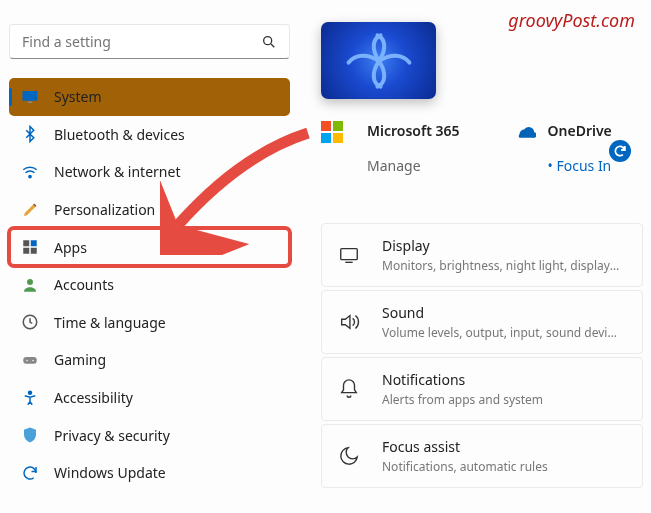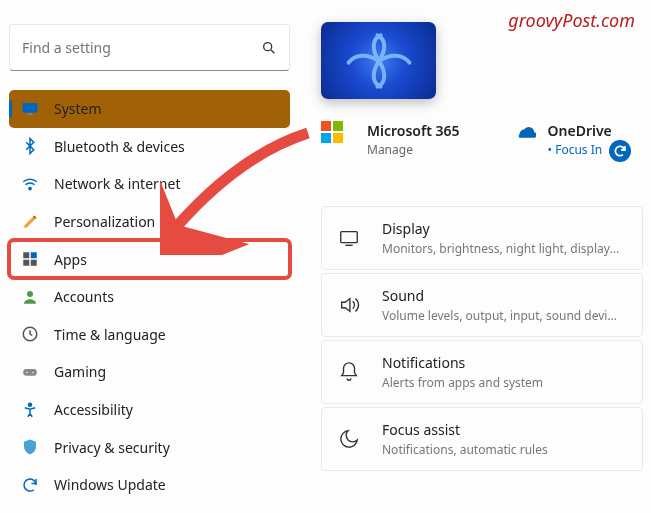--- a/index.html
+++ b/index.html
@@ -1,21 +1,21 @@
 <!DOCTYPE html>
 <html><head>
 <meta charset="utf-8">
 <style>
   * { box-sizing: border-box; margin: 0; padding: 0; font-family: "Segoe UI", system-ui, sans-serif; }
   body { width: 651px; height: 513px; background: #fdfdfd; position: relative; overflow: hidden; }
   .watermark { position: absolute; top: 8px; right: 16px; font-size: 18px; color: #b91c1c; font-style: italic; z-index: 10; }
 
   
   .sidebar { position: absolute; left: 9px; top: 24px; width: 281px; }
-  .search-wrap { height: 47px; background: #fff; border: 1px solid #e7e7e7; border-bottom: 1px solid #888; border-radius: 4px; display: flex; align-items: center; padding: 0 12px; }
+  .search-wrap { height: 35px; background: #fff; border: 1px solid #e7e7e7; border-bottom: 1px solid #888; border-radius: 4px; display: flex; align-items: center; padding: 0 12px; }
   .search-wrap input { flex: 1; border: none; outline: none; font-size: 14px; background: none; color: #666; }
   .search-wrap .mag { width: 16px; height: 16px; color: #333; }
 
   .nav { margin-top: 19px; }
   .nav-item { height: 37.6px; border-radius: 5px; display: flex; align-items: center; padding-left: 12px; gap: 15px; font-size: 14px; color: #222; cursor: pointer; position: relative; }
   .nav-item.active { background: #a16207; }
   .nav-item.active::before { content: ""; position: absolute; left: 0; top: 10px; bottom: 10px; width: 3px; border-radius: 2px; background: #0067c0; }
   .nav-item .ic { width: 18px; height: 18px; display: flex; align-items: center; justify-content: center; }
   .nav-item.highlighted { outline: 4px solid #e54b41; outline-offset: -2px; border-radius: 5px; }
 
@@ -23,21 +23,21 @@
   .main { position: absolute; left: 321px; top: 22px; right: 0; }
   .hero { width: 115px; height: 77px; border-radius: 7px; background: radial-gradient(circle at 50% 50%, #3b7ef0 0%, #1a4ad0 40%, #0a2b90 100%); box-shadow: 0 4px 12px rgba(0,0,0,0.25); display:flex; align-items:center; justify-content:center; }
   .hero svg { width: 80px; height: 60px; }
 
   .acct-row { margin-top: 22px; display: flex; align-items: flex-start; gap: 54px; }
   .m365 { display: flex; gap: 24px; align-items: flex-start; }
   .m365-logo { width: 22px; height: 22px; display: grid; grid-template: 1fr 1fr / 1fr 1fr; gap: 2px; }
   .m365-logo div:nth-child(1){background:#f25022;} .m365-logo div:nth-child(2){background:#7fba00;}
   .m365-logo div:nth-child(3){background:#00a4ef;} .m365-logo div:nth-child(4){background:#ffb900;}
   .acct-title { font-weight: 600; font-size: 14px; color: #222; }
-  .acct-sub { font-size: 12px; color: #666; margin-top: 1px; }
+  .acct-sub { font-size: 14px; color: #666; margin-top: 16px; }
   .acct-sub.link { color: #0067c0; }
   .acct-sub.bullet::before { content: "• "; color: #0067c0; }
   .od { display: flex; gap: 12px; align-items: flex-start; }
   .od-ic { width: 22px; height: 15px; margin-top: 2px; }
   .sync { position: absolute; right: 20px; top: 118px; width: 22px; height: 22px; background: #0067c0; border-radius: 50%; display: flex; align-items: center; justify-content: center; }
 
   .cards { margin-top: 48px; width: 322px; }
   .card { height: 64px; background: #fdfdfd; border: 1px solid #eaeaea; border-radius: 4px; margin-bottom: 3px; display: flex; align-items: center; padding: 0 16px; gap: 22px; cursor: pointer; }
   .card .cic { width: 22px; height: 22px; color: #333; flex-shrink: 0; }
   .card-title { font-size: 14px; color: #222; }

